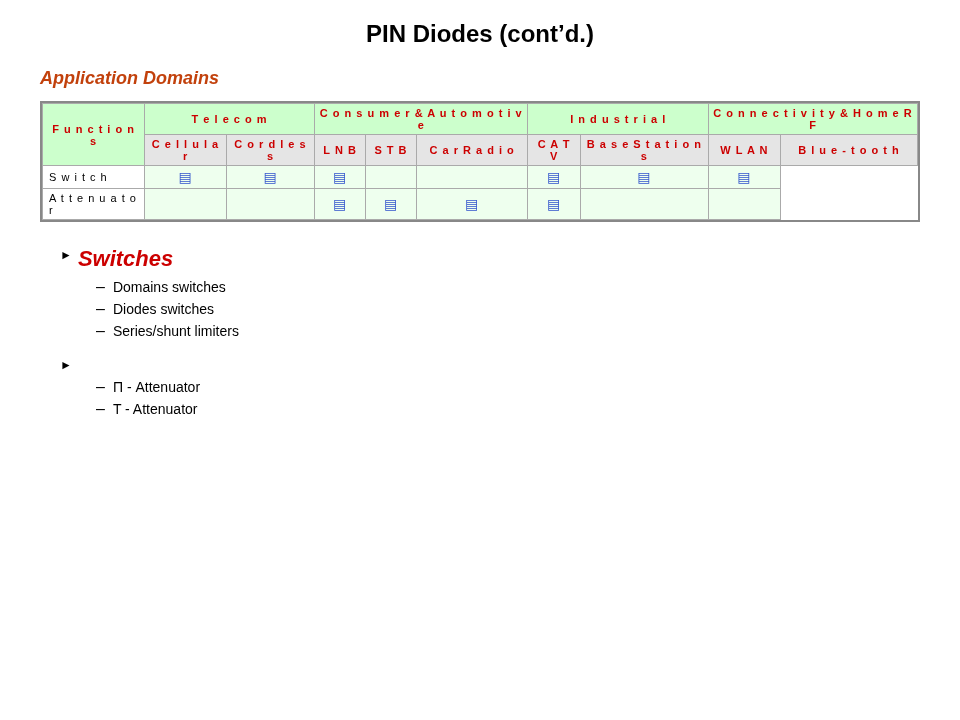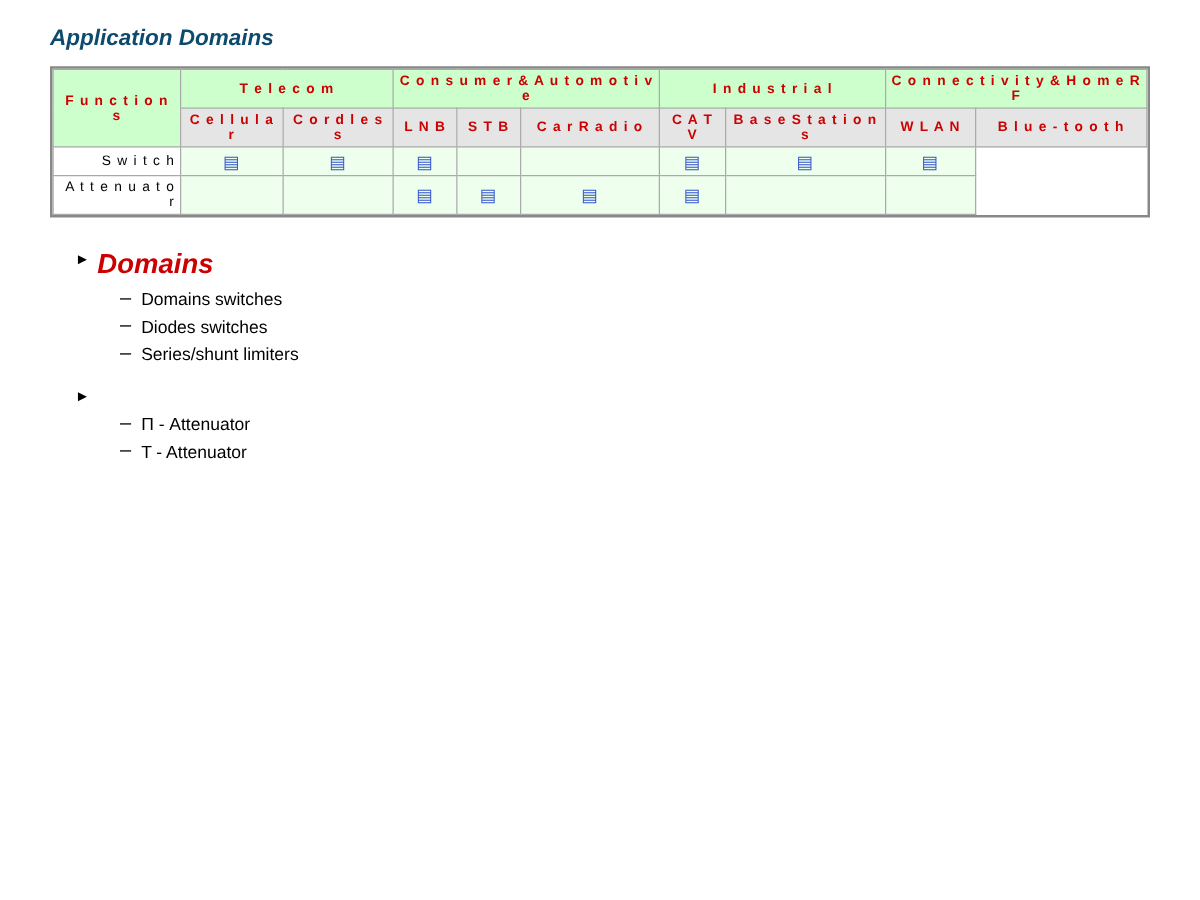--- a/index.html
+++ b/index.html
@@ -21,21 +21,21 @@
       font-size: 24px;
       font-weight: bold;
       margin-bottom: 20px;
       color: #000;
     }
     .section-title {
       font-size: 18px;
       font-weight: bold;
       font-style: italic;
       margin-bottom: 12px;
-      color: #0c4a6e;
+      color: #c2410c;
     }
     
     .table-wrapper {
       border: 2px solid #888;
       margin-bottom: 24px;
       background: #ffffff;
     }
     table {
       border-collapse: collapse;
       width: 100%;
@@ -61,21 +61,21 @@
       font-size: 11px;
     }
     .data-row td {
       background: #eeffee;
       color: #000;
       font-size: 11px;
       letter-spacing: 1px;
     }
     .data-row td:first-child {
       background: #ffffff;
-      text-align: right;
+      text-align: left;
       padding-left: 6px;
       color: #000;
       letter-spacing: 1px;
     }
     .check-icon {
       color: #3355cc;
       font-size: 14px;
     }
     
     .bullets-section {
@@ -113,20 +113,21 @@
       color: #000;
       margin-right: 8px;
       font-size: 16px;
     }
   </style>
 </head>
 <body>
 
 <div class="page">
 
+  <h1 class="main-title">PIN Diodes (cont’d.)</h1>
 
   <h2 class="section-title">Application Domains</h2>
 
   <div class="table-wrapper">
     <table>
       <thead>
 
         <tr class="header-row">
           <th rowspan="2">F u n c t i o n s</th>
           <th colspan="2">T e l e c o m</th>
@@ -173,21 +174,21 @@
           <td></td>
         </tr>
       </tbody>
     </table>
   </div>
 
   <div class="bullets-section">
 
     <div class="bullet-main">
       <span class="bullet-arrow">►</span>
-      <span class="bullet-title">Domains</span>
+      <span class="bullet-title">Switches</span>
     </div>
     <div class="sub-bullets">
       <div class="sub-bullet">
         <span class="sub-bullet-dash">–</span>
         <span>Domains switches</span>
       </div>
       <div class="sub-bullet">
         <span class="sub-bullet-dash">–</span>
         <span>Diodes switches</span>
       </div>

